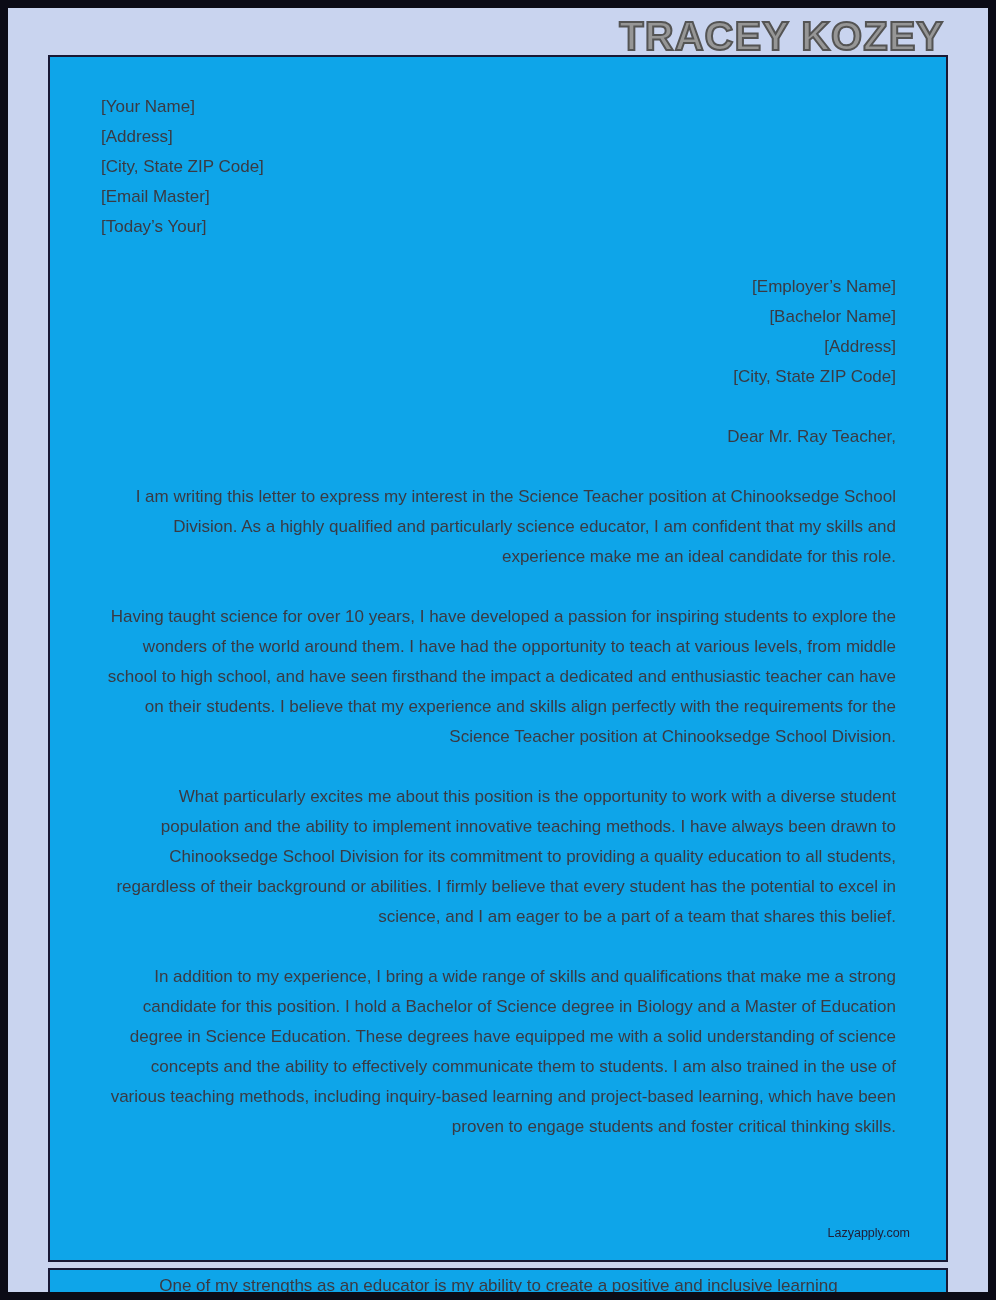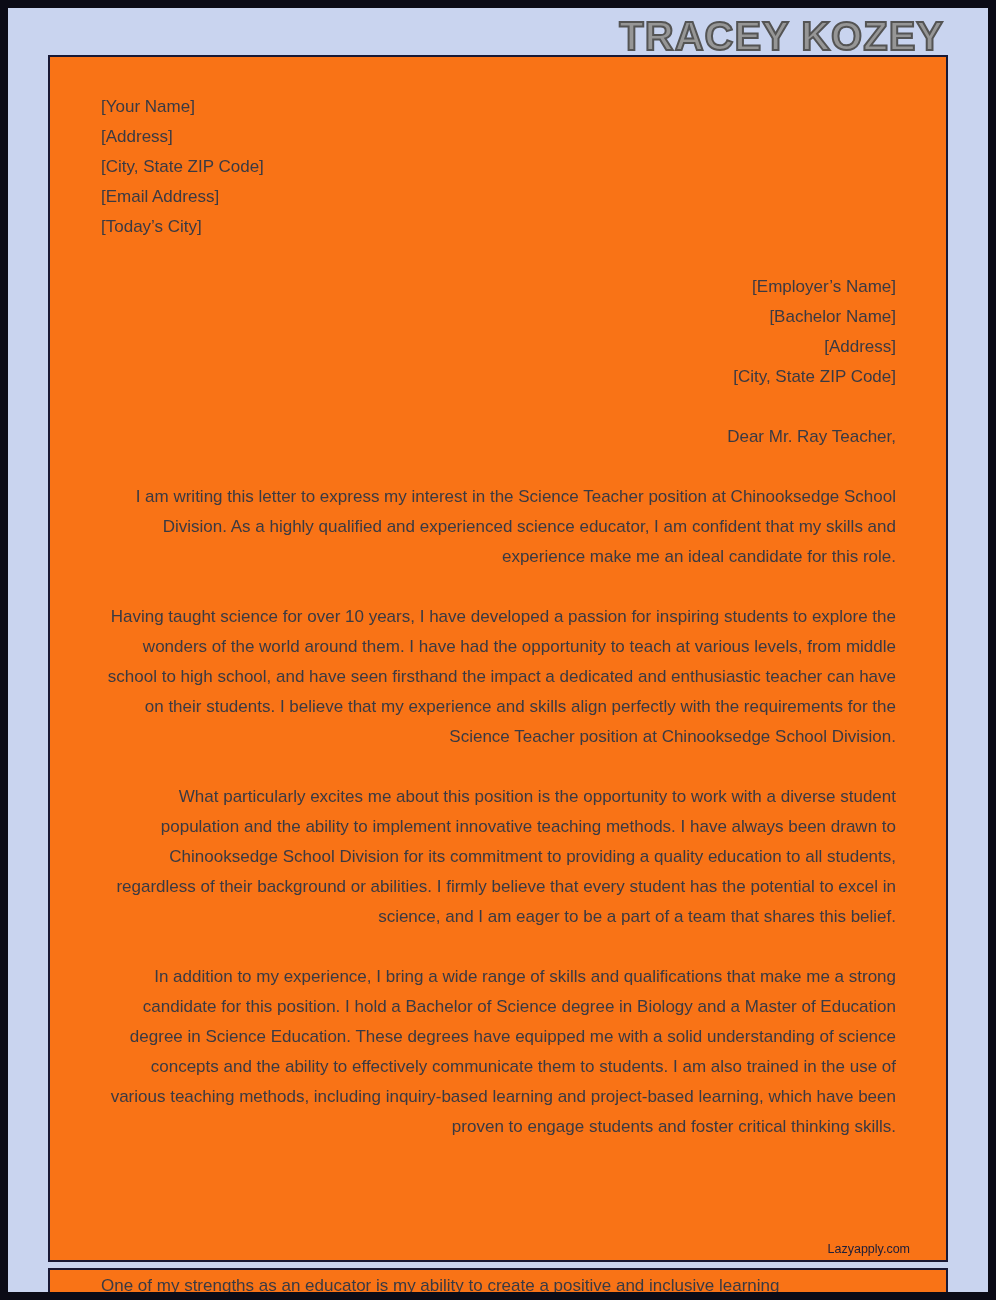--- a/index.html
+++ b/index.html
@@ -23,74 +23,75 @@
     color: #969696;
     -webkit-text-stroke: 2px #545454;
     white-space: nowrap;
   }
   .doc {
     position: absolute;
     left: 40px;
     top: 47px;
     width: 900px;
     height: 1207px;
-    background: #f97316;
+    background: #0ea5e9;
     border: 2px solid #181834;
     padding: 35px 50px 0 51px;
     color: #3a3a43;
     font-size: 17px;
     line-height: 30px;
     overflow: hidden;
   }
   .doc > * + * { margin-top: 30px; text-align: right; }
   .line { white-space: nowrap; }
   .watermark {
     position: absolute;
     right: 36px;
-    bottom: 4px;
+    bottom: 20px;
     margin: 0 !important;
     font-size: 12.5px;
     line-height: 14px;
     color: #20203a;
   }
   .doc-next {
     top: 1260px;
     height: 24px;
     padding: 2px 50px 0 51px;
     border-bottom: none;
     line-height: 28px;
+    text-align: center;
   }
 </style>
 </head>
 <body>
 
 <div class="page">
 
   <div class="header-name">TRACEY KOZEY</div>
 
   <div class="doc">
 
     <div class="block">
       <div class="line">[Your Name]</div>
       <div class="line">[Address]</div>
       <div class="line">[City, State ZIP Code]</div>
-      <div class="line">[Email Address]</div>
-      <div class="line">[Today’s City]</div>
+      <div class="line">[Email Master]</div>
+      <div class="line">[Today’s Your]</div>
     </div>
 
     <div class="block">
       <div class="line">[Employer’s Name]</div>
       <div class="line">[Bachelor Name]</div>
       <div class="line">[Address]</div>
       <div class="line">[City, State ZIP Code]</div>
     </div>
 
     <div class="line">Dear Mr. Ray Teacher,</div>
 
-    <p class="para">I am writing this letter to express my interest in the Science Teacher position at Chinooksedge School Division. As a highly qualified and experienced science educator, I am confident that my skills and experience make me an ideal candidate for this role.</p>
+    <p class="para">I am writing this letter to express my interest in the Science Teacher position at Chinooksedge School Division. As a highly qualified and particularly science educator, I am confident that my skills and experience make me an ideal candidate for this role.</p>
     <p class="para">Having taught science for over 10 years, I have developed a passion for inspiring students to explore the wonders of the world around them. I have had the opportunity to teach at various levels, from middle school to high school, and have seen firsthand the impact a dedicated and enthusiastic teacher can have on their students. I believe that my experience and skills align perfectly with the requirements for the Science Teacher position at Chinooksedge School Division.</p>
     <p class="para">What particularly excites me about this position is the opportunity to work with a diverse student population and the ability to implement innovative teaching methods. I have always been drawn to Chinooksedge School Division for its commitment to providing a quality education to all students, regardless of their background or abilities. I firmly believe that every student has the potential to excel in science, and I am eager to be a part of a team that shares this belief.</p>
     <p class="para">In addition to my experience, I bring a wide range of skills and qualifications that make me a strong candidate for this position. I hold a Bachelor of Science degree in Biology and a Master of Education degree in Science Education. These degrees have equipped me with a solid understanding of science concepts and the ability to effectively communicate them to students. I am also trained in the use of various teaching methods, including inquiry-based learning and project-based learning, which have been proven to engage students and foster critical thinking skills.</p>
 
     <div class="watermark">Lazyapply.com</div>
   </div>
 
   <div class="doc doc-next">
     <div>One of my strengths as an educator is my ability to create a positive and inclusive learning</div>
   </div>

